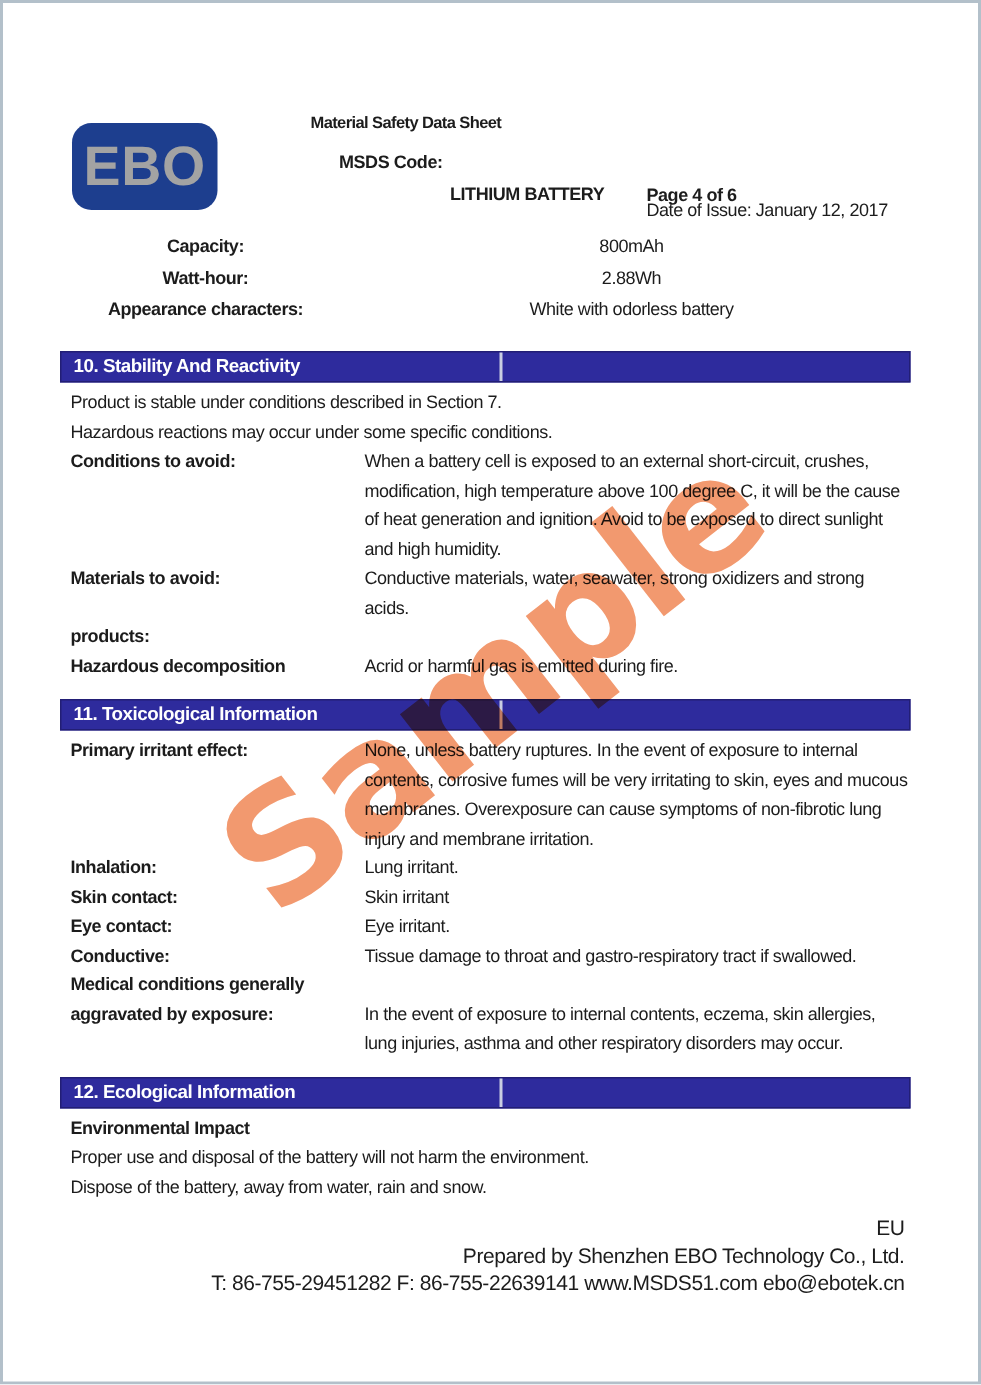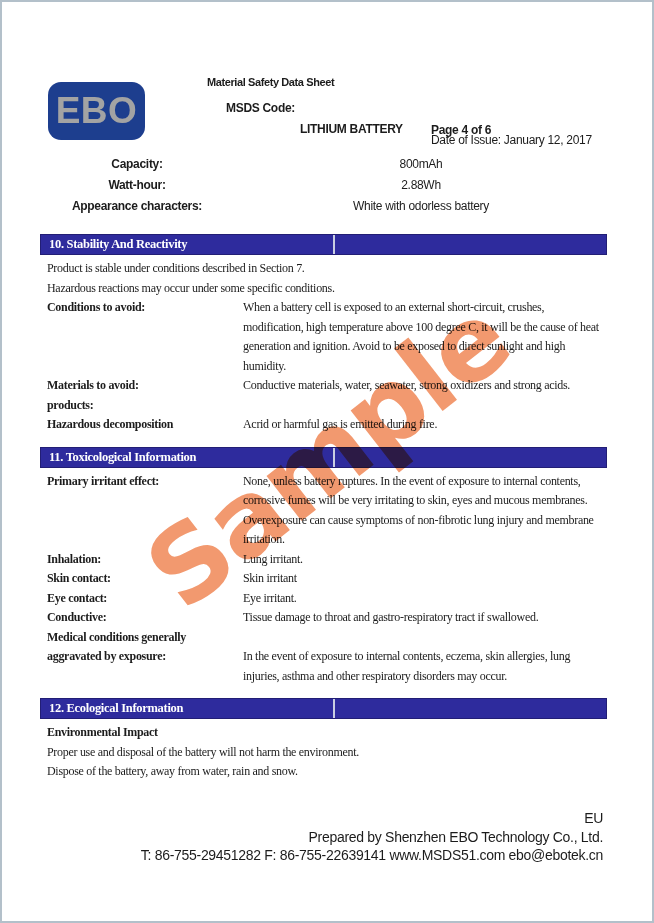--- a/index.html
+++ b/index.html
@@ -26,21 +26,21 @@
   .date-issue  { position:absolute; left:429px; top:99px;  font-weight:normal;margin-top:32px; }
   .page-number { position:absolute; left:429px; top:121px; font-weight:bold; }
 
   
   .specs { margin:2px 37px 17px 45px;text-align:center; }
   .spec-row { display:flex; line-height:21px; }
   .spec-row .lbl { width:180px; font-weight:bold; flex-shrink:0; }
   .spec-row .val { flex:1; }
 
   
-  .sections { margin:0 45px 0 38px;font-family:Liberation Serif, serif; }
+  .sections { margin:0 45px 0 38px; }
   .section-bar {
     position:relative; height:21px;
     background:var(--section-bar, #2e2b9d);
     border:1px solid var(--section-bar-border, #221e75);
     color:#fff; font-weight:bold; font-size:12.5px; line-height:18px; padding-left:8px;
   }
   .section-bar .divider { position:absolute; left:292px; top:0; bottom:0; width:2px; background:#c9cee2; }
   .section-body { margin:4px 0 12px; line-height:19.5px; }
   .trow { display:flex; padding-left:7px;gap:16px; }
   .trow .lbl { width:180px; font-weight:bold; flex-shrink:0; }

